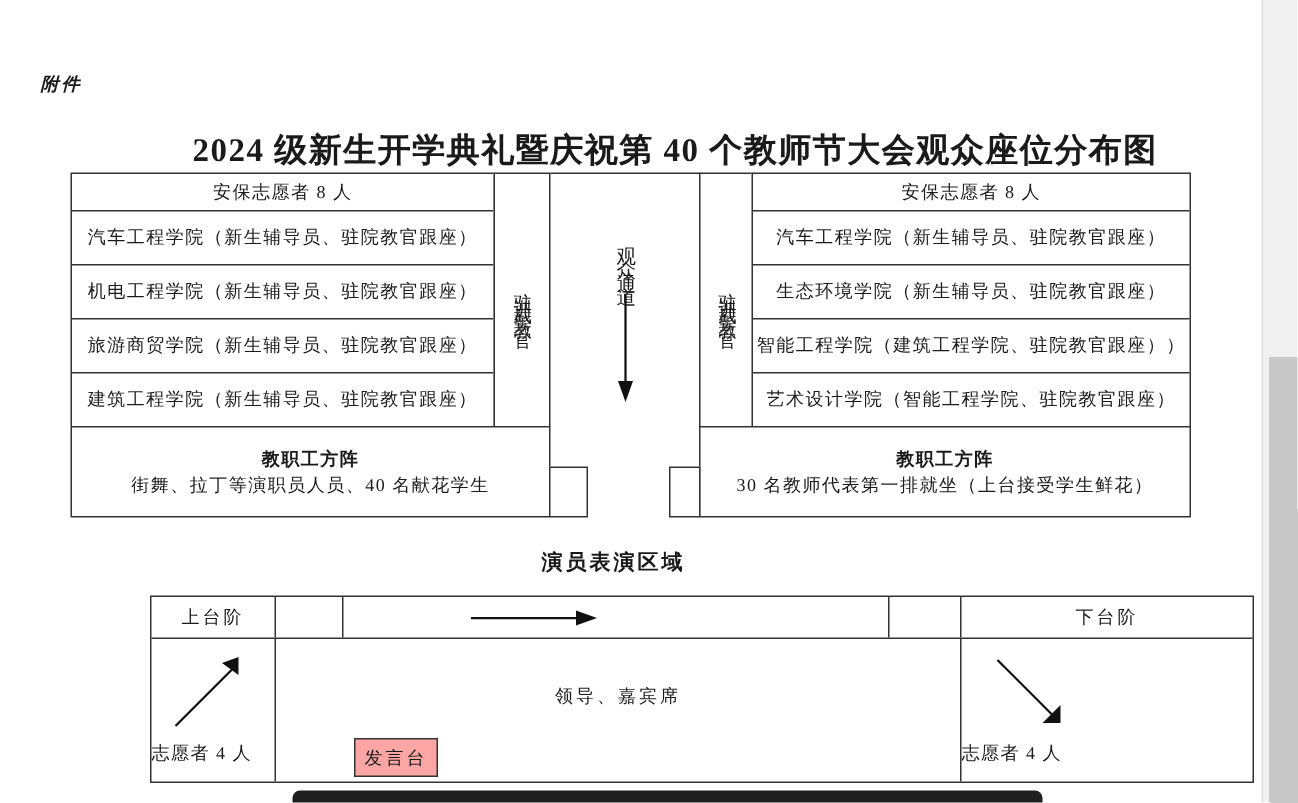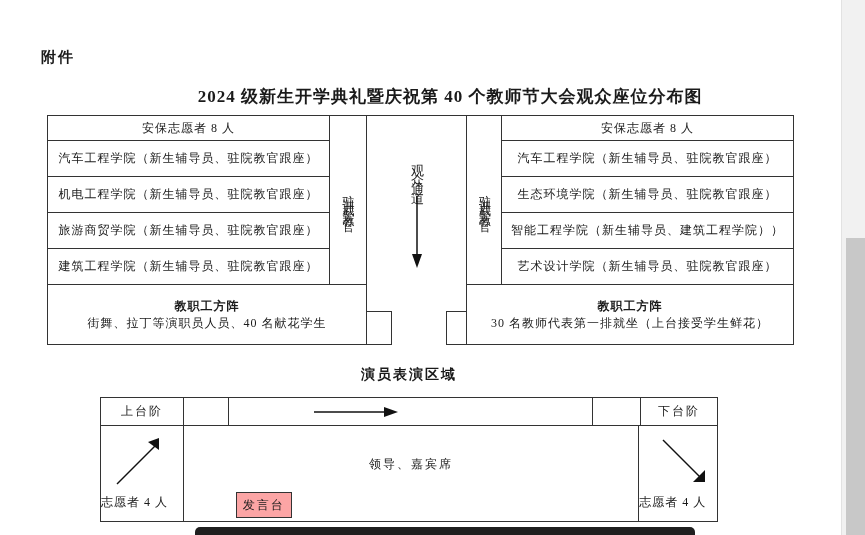--- a/index.html
+++ b/index.html
@@ -1,22 +1,22 @@
 <!DOCTYPE html>
 <html><head>
 <meta charset="utf-8">
 <style>
   * { margin:0; padding:0; box-sizing:border-box; }
   html,body { width:865px; height:535px; }
   body { font-family:"Liberation Serif","DejaVu Serif",serif; color:#1a1a1a; background:#ffffff; }
   .page { position:relative; width:865px; height:535px; overflow:hidden; background:#ffffff; }
 
-  .attachment { position:absolute; left:41px; top:48px; font-size:15px; font-weight:bold; letter-spacing:2px; }
+  .attachment { position:absolute; left:27px; top:48px; font-size:12px; font-weight:bold; letter-spacing:2px;font-style:italic; }
   .doc-title { position:absolute; left:60px; top:85px; width:780px; text-align:center;
-               font-size:17px; font-weight:bold; letter-spacing:1px; }
+               font-size:22px; font-weight:bold; letter-spacing:1px; }
 
   
   .diagram { position:absolute; left:47px; top:115px; width:747px; height:230px; font-size:12px; }
   .cellbox { position:absolute; border:1px solid #333; background:#fff; }
   .lt { left:0; top:0; width:283px; height:170px; display:flex; flex-direction:column; }
   .rt { left:454px; top:0; width:293px; height:170px; display:flex; flex-direction:column; }
   .trow { flex:1; display:flex; align-items:center; justify-content:center;
           border-bottom:1px solid #333; letter-spacing:1px; text-align:center; }
   .trow.hdr { flex:0 0 25px; }
   .trow:last-child { border-bottom:none; }
@@ -37,21 +37,21 @@
   .fac.fr { left:419px; width:328px; }
   .fac .ft { font-weight:bold; }
 
   .step { top:196px; height:34px; border:1px solid #333; position:absolute; background:#fff; }
   .step.sl { left:319px; width:26px; }
   .step.sr { left:399px; width:21px; }
 
   
   .stage-title { position:absolute; left:100px; top:366px; width:618px; text-align:center;
                  font-size:14px; font-weight:bold; letter-spacing:2px; }
-  .stage { position:absolute; left:100px; top:397px; width:618px; height:125px; border:1px solid #333; font-size:12px; }
+  .stage { position:absolute; left:100px; top:397px; width:736px; height:125px; border:1px solid #333; font-size:12px; }
   .srow-top { display:flex; height:28px; border-bottom:1px solid #333; }
   .srow-bot { display:flex; height:95px; }
   .scell { border-right:1px solid #333; display:flex; align-items:center; justify-content:center; letter-spacing:2px; }
   .scell:last-child { border-right:none; }
   .c-up { width:83px; } .c-sp1 { width:45px; } .c-arrow { width:364px; } .c-sp2 { width:48px; } .c-down { flex:1; }
   .b-volL, .b-volR { width:83px; position:relative; }
   .b-volR { width:78px; }
   .b-main { width:457px; position:relative; border-right:1px solid #333; }
   .b-volL { border-right:1px solid #333; }
   .vol-label { position:absolute; bottom:10px; left:0; width:100%; text-align:left; letter-spacing:1px; }
@@ -99,22 +99,22 @@
     </div>
 
     <div class="cellbox guard gr">
       <span class="vtext">驻训武警教官</span>
     </div>
 
     <div class="cellbox rt">
       <div class="trow hdr">安保志愿者 8 人</div>
       <div class="trow">汽车工程学院（新生辅导员、驻院教官跟座）</div>
       <div class="trow">生态环境学院（新生辅导员、驻院教官跟座）</div>
-      <div class="trow">智能工程学院（新生辅导员、建筑工程学院））</div>
-      <div class="trow">艺术设计学院（新生辅导员、驻院教官跟座）</div>
+      <div class="trow">智能工程学院（建筑工程学院、驻院教官跟座））</div>
+      <div class="trow">艺术设计学院（智能工程学院、驻院教官跟座）</div>
     </div>
 
     <div class="cellbox fac fl">
       <div class="ft">教职工方阵</div>
       <div>街舞、拉丁等演职员人员、40 名献花学生</div>
     </div>
 
     <div class="cellbox fac fr">
       <div class="ft">教职工方阵</div>
       <div>30 名教师代表第一排就坐（上台接受学生鲜花）</div>

